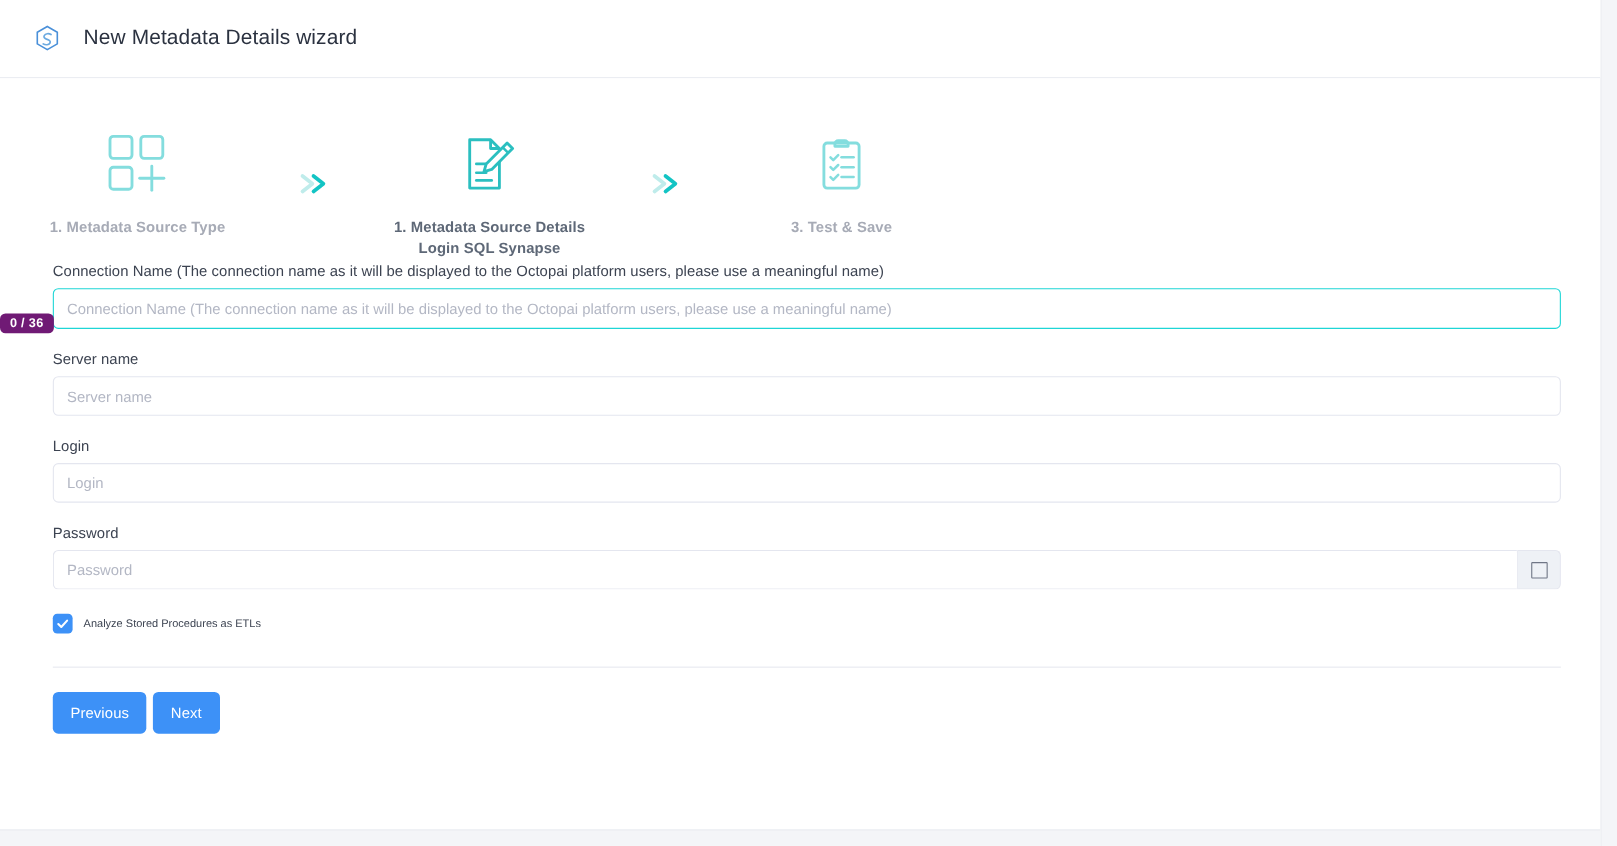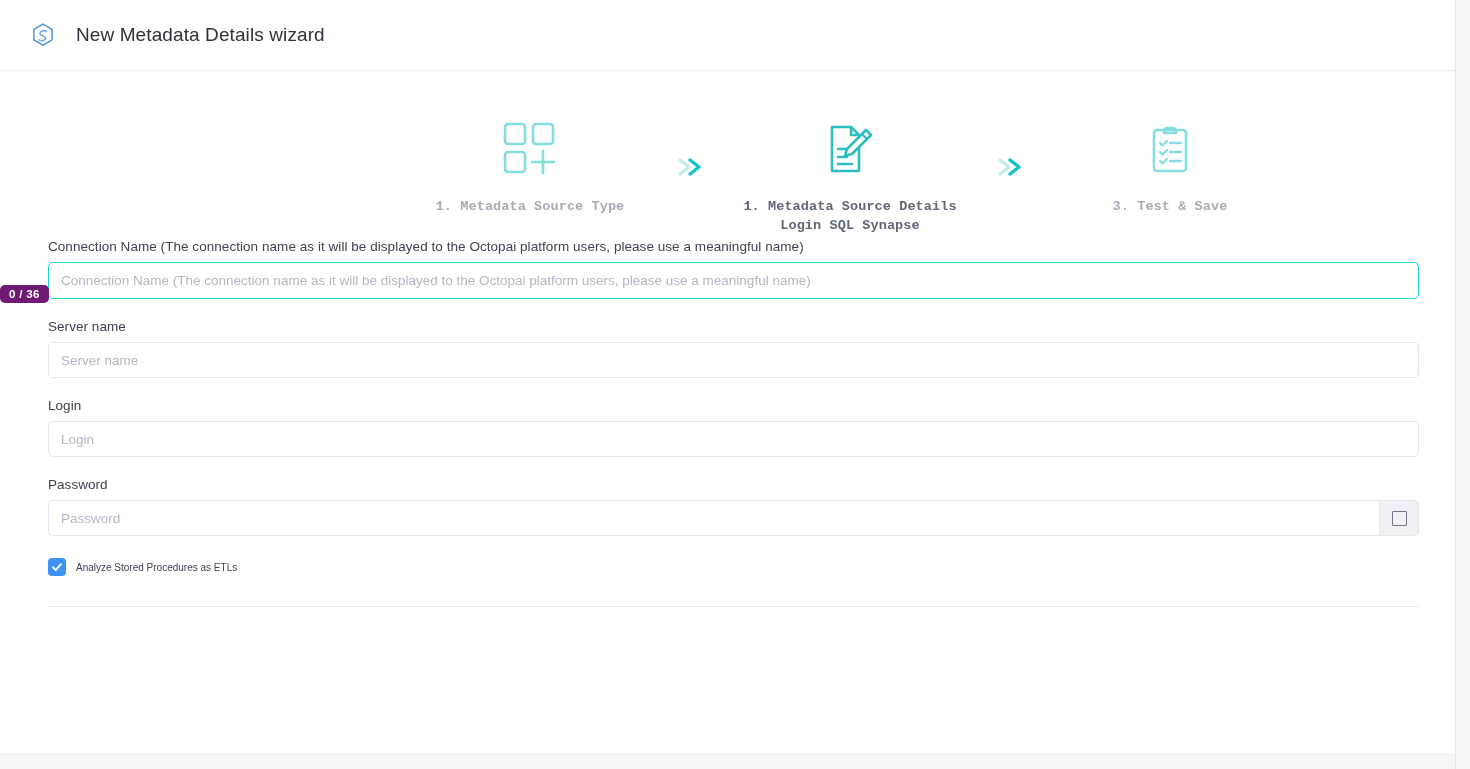--- a/index.html
+++ b/index.html
@@ -47,25 +47,24 @@
     font-weight: 400;
     color: #2b3240;
     letter-spacing: 0.1px;
     white-space: nowrap;
   }
 
   
   .wizard {
     display: flex;
     align-items: flex-start;
-    justify-content: flex-end;
+    justify-content: flex-start;
     padding-top: 42px;
     padding-bottom: 4px;
     padding-right: 160px;
-    font-family: Liberation Mono, monospace;
   }
   .step {
     display: flex;
     flex-direction: column;
     align-items: center;
     width: 250px;
   }
   .step-icon-box {
     height: 72px;
     display: flex;
@@ -355,16 +354,20 @@
           <polyline points="2,6.3 4.7,9 10,3.2" fill="none" stroke="#ffffff" stroke-width="1.9" stroke-linecap="round" stroke-linejoin="round"></polyline>
         </svg>
       </span>
       <span class="check-label">Analyze Stored Procedures as ETLs</span>
     </div>
 
   </div>
 
   <div class="divider"></div>
 
+  <div class="actions">
+    <button class="btn">Previous</button>
+    <button class="btn">Next</button>
+  </div>
 
   <div class="page-footer"></div>
 
 </div>
 
 </body></html>

